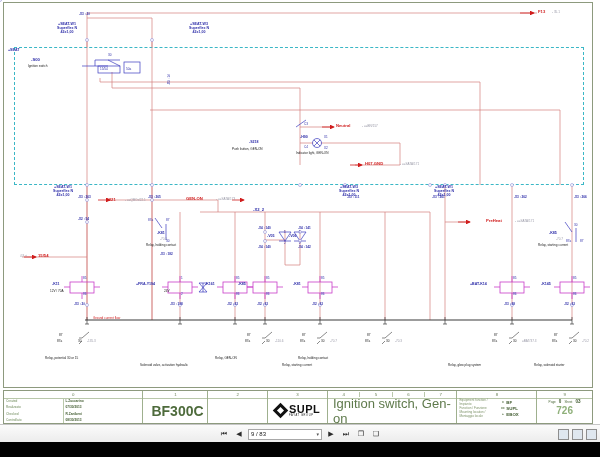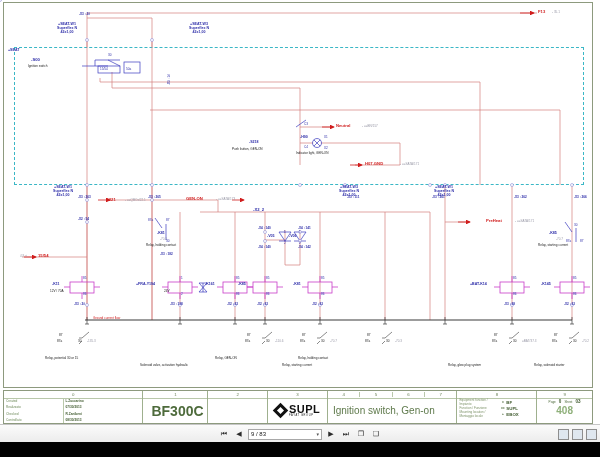--- a/index.html
+++ b/index.html
@@ -34,21 +34,21 @@
   .meta-row{display:flex;height:33.3%;align-items:center;font-size:3.2px;}
   .meta-k{width:46%;padding-left:2px;color:#6e8a5a;}
   .meta-v{width:54%;font-weight:bold;color:#3f5a2e;}
   #tb-model{font-size:14px;font-weight:bold;color:#4e6b3c;display:flex;align-items:center;padding-left:8px;height:100%;}
   #tb-logo{display:flex;align-items:center;justify-content:center;height:100%;gap:3px;}
   #tb-logo .mark{width:11px;height:11px;background:#111;transform:rotate(45deg);position:relative;}
   #tb-logo .mark::after{content:"";position:absolute;left:3px;top:3px;width:5px;height:5px;background:#fff;transform:rotate(0deg);}
   #tb-logo .wordwrap{display:flex;flex-direction:column;line-height:1;}
   #tb-logo .word{font-size:11px;font-weight:bold;color:#111;letter-spacing:.4px;}
   #tb-logo .sub{font-size:2.6px;color:#111;letter-spacing:.6px;}
-  #tb-desc{display:flex;align-items:center;padding-left:5px;height:100%;font-size:10px;color:#5f7a4c;}
+  #tb-desc{display:flex;align-items:center;padding-left:5px;height:100%;font-size:13px;color:#5f7a4c;}
   .fn-row{display:flex;height:25%;align-items:center;font-size:3.1px;}
   .fn-k{width:52%;padding-left:2px;color:#7d9369;}
   .fn-s{width:9%;text-align:center;color:#4e6b3c;font-weight:bold;}
   .fn-v{width:39%;color:#3f5a2e;font-weight:bold;font-size:4.4px;}
   #tb-pagewrap{position:absolute;top:7px;left:0;right:0;bottom:0;}
   .pg-line{display:flex;font-size:3.1px;align-items:center;justify-content:center;gap:3px;padding-top:1px;}
   .pg-num{font-size:4.6px;font-weight:bold;color:#3f5a2e;}
   #tb-bignum{text-align:center;font-size:10px;font-weight:bold;color:#8fb07a;margin-top:1px;}
 
   
@@ -540,21 +540,21 @@
 
     <div class="tb-cell" style="width:11%;border-right:0;">
       <div class="tb-colhdr">9</div>
       <div id="tb-pagewrap">
         <div class="pg-line">
           <span>Page</span>
           <span class="pg-num">0</span>
           <span>Sheet</span>
           <span class="pg-num">03</span>
         </div>
-        <div id="tb-bignum">408</div>
+        <div id="tb-bignum">726</div>
       </div>
     </div>
   </div>
 
   <div id="toolbar">
     <div id="nav">
       <button class="tb-btn">⏮</button>
       <button class="tb-btn">◀</button>
       <div id="pagebox">
         <span class="pv">9 / 83</span>

